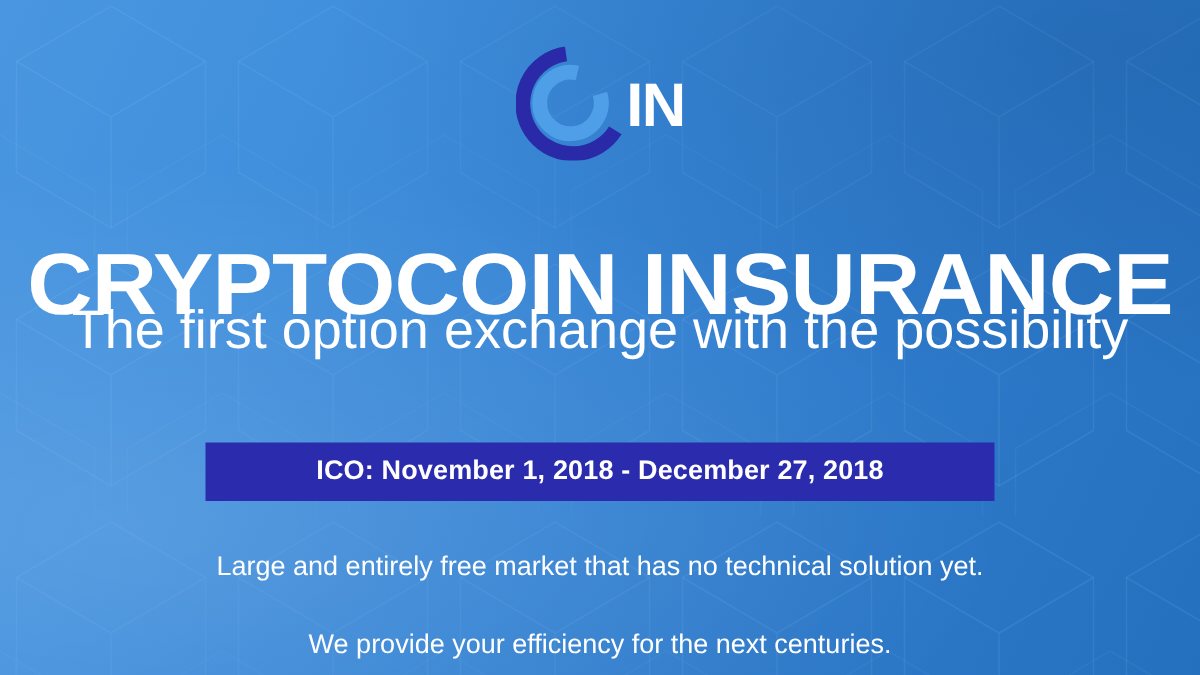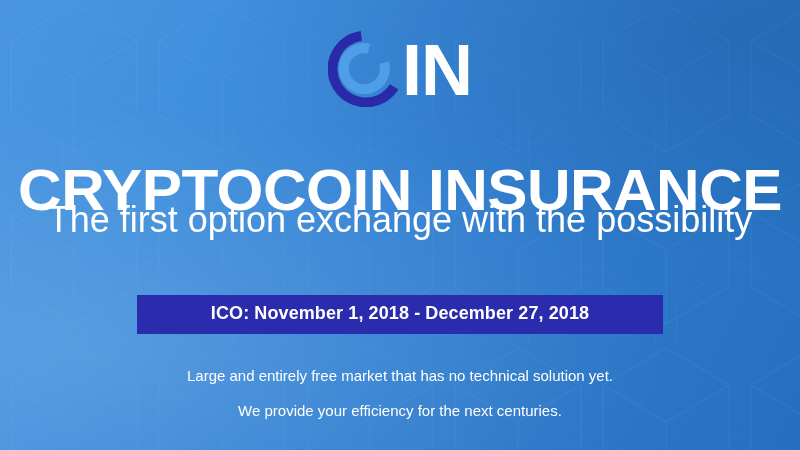--- a/index.html
+++ b/index.html
@@ -51,21 +51,21 @@
     gap: 4px;
   }
   #logo-mark {
     width: 76px;
     height: 76px;
     display: block;
     margin-right: -6px;
   }
   #logo-word {
     color: #ffffff;
-    font-size: 72px;
+    font-size: 41px;
     font-weight: 700;
     letter-spacing: -1px;
     line-height: 1;
     position: relative;
     top: 1px;
   }
   
   #title {
     position: absolute;
     top: 122px;
@@ -115,26 +115,26 @@
     box-sizing: content-box;
   }
   
   #footer {
     position: absolute;
     top: 368px;
     left: 0;
     width: 100%;
     text-align: center;
     color: #ffffff;
-    font-size: 15px;
+    font-size: 18px;
     font-weight: 400;
     line-height: 1;
   }
   #footer .fline { white-space: nowrap; }
-  #footer .fline + .fline { margin-top: 20px; }
+  #footer .fline + .fline { margin-top: 34px; }
 </style>
 </head>
 <body>
 
 <div id="banner">
 
   <svg id="pattern" viewBox="0 0 800 450" preserveAspectRatio="none" aria-hidden="true">
     <defs>
       <pattern id="isocubes" width="148" height="172" patternUnits="userSpaceOnUse">
         <g fill="none" stroke="#8cc2ef" stroke-opacity="0.30" stroke-width="1">

